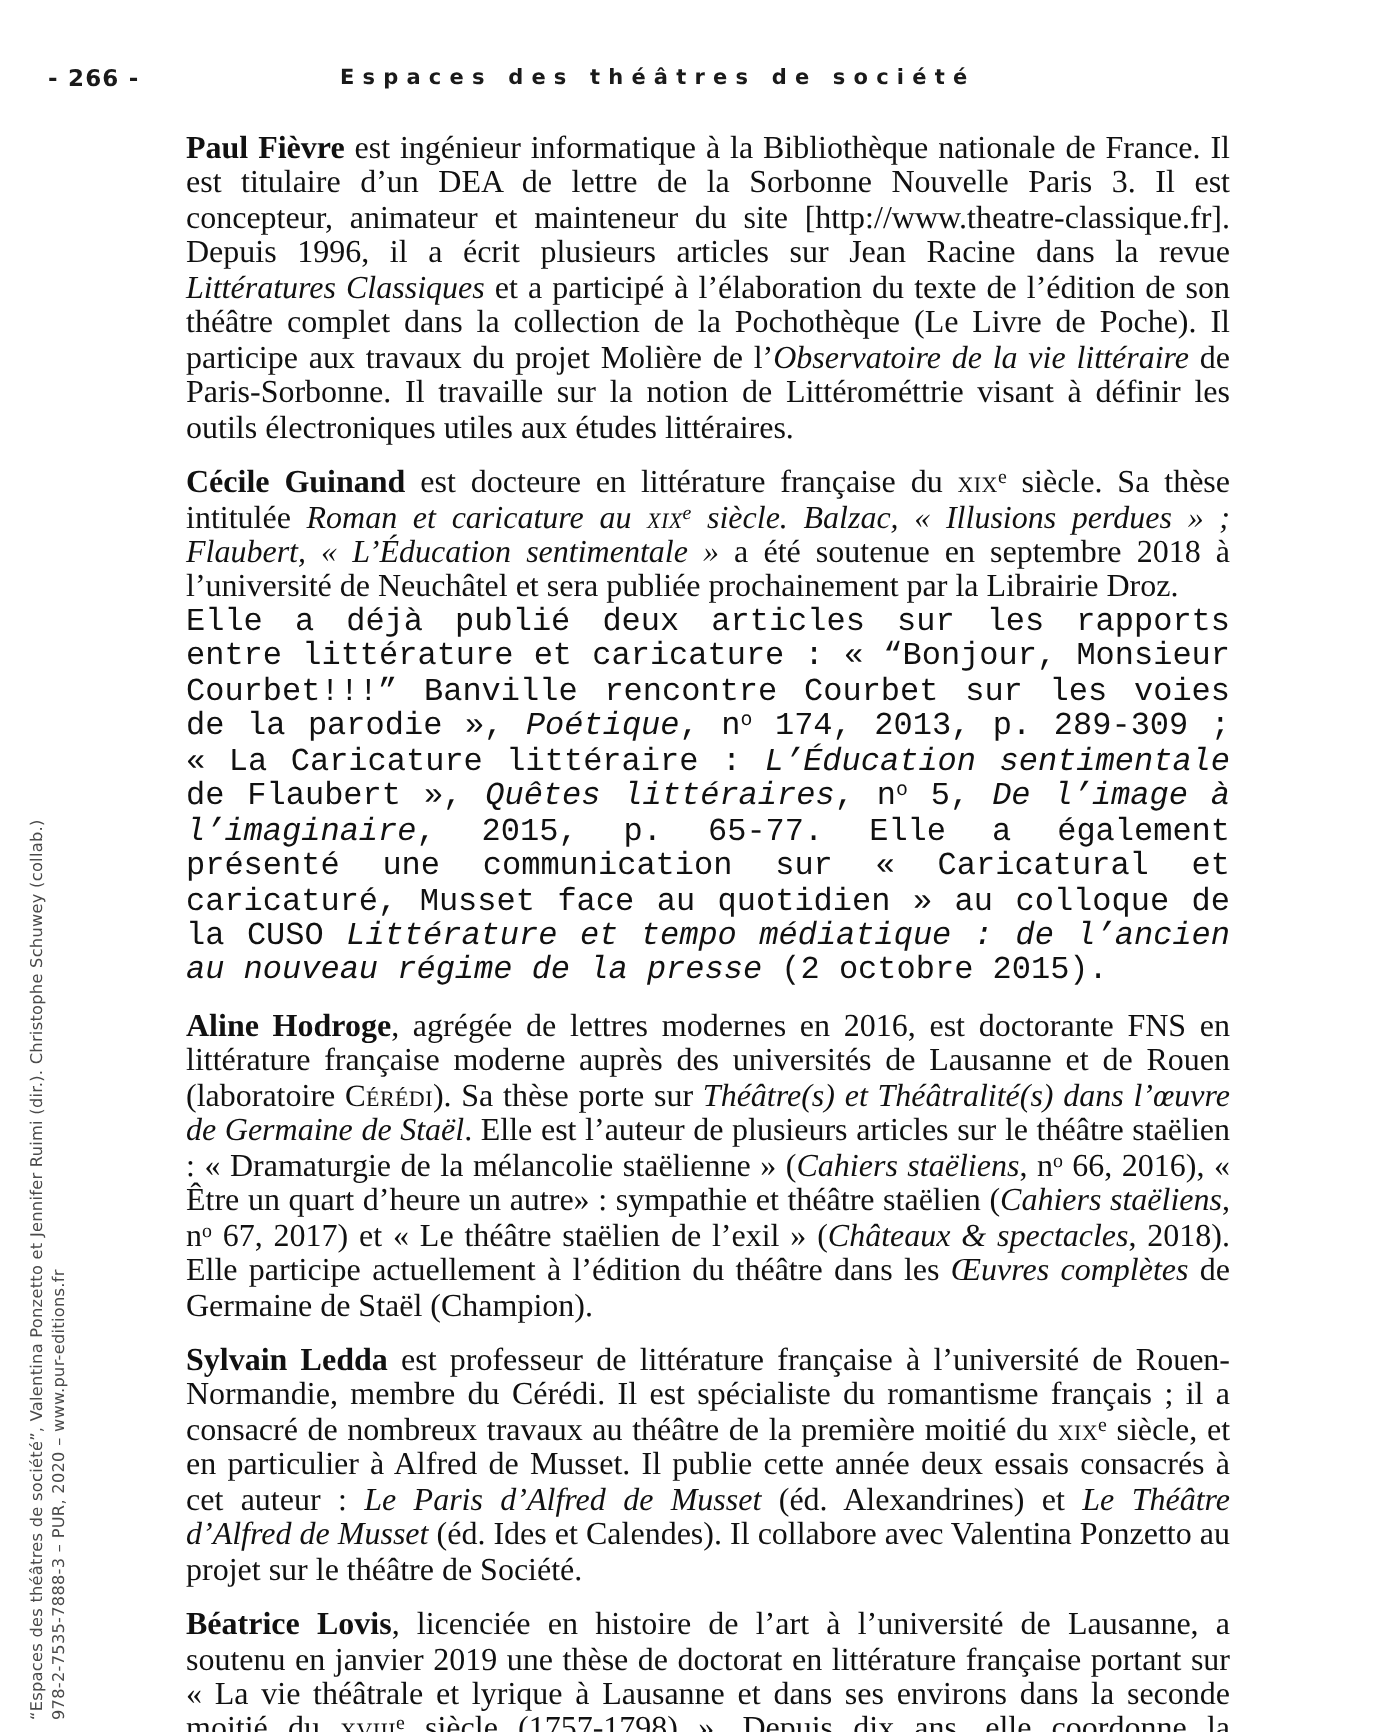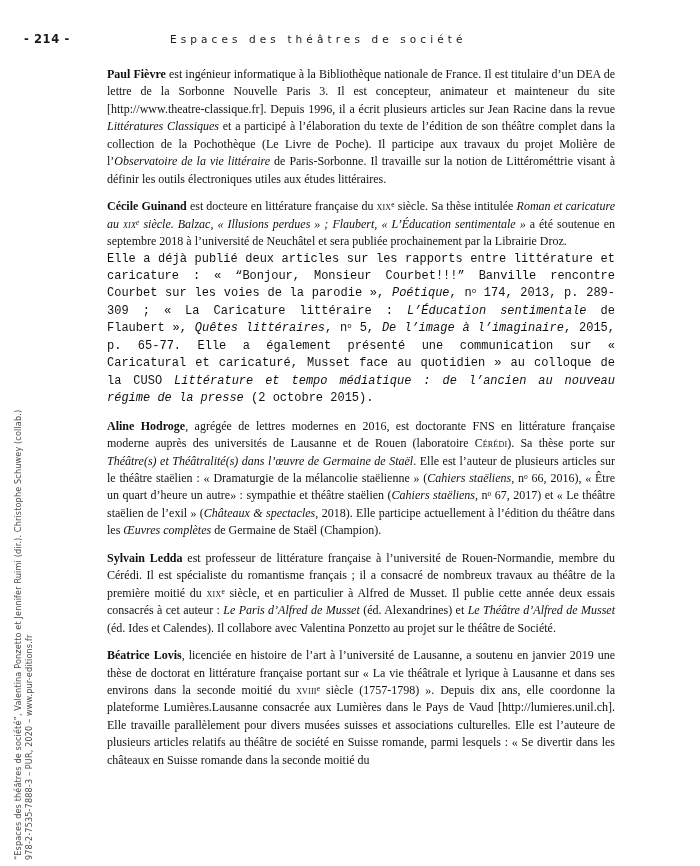--- a/index.html
+++ b/index.html
@@ -40,36 +40,36 @@
     font-weight: 700;
     letter-spacing: 0.6px;
     color: #1a1a1a;
   }
   .head-title {
     position: absolute;
     left: 170px;
     top: 1px;
     font-family: "DejaVu Sans", sans-serif;
     font-size: 10.5px;
-    font-weight: 400;
+    font-weight: 700;
     letter-spacing: 4.1px;
     color: #1a1a1a;
     white-space: nowrap;
   }
 
   
   .textblock {
     position: absolute;
     left: 93px;
     top: 66px;
     width: 522px;
   }
   p.bio {
-    margin: 0 0 10px 14px;
-    font-size: 12px;
+    margin: 0 0 10px 0;
+    font-size: 16px;
     line-height: 17.45px;
     text-align: justify;
     text-justify: inter-word;
     hyphens: manual;
     -webkit-hyphens: manual;
   }
   p.bio.cont {
     margin-top: -10px;
     font-family: Liberation Mono, monospace;
   }
@@ -115,21 +115,21 @@
   }
   .spine-line.l1 { left: 23px; }
   .spine-line.l2 { left: 34px; }
 </style>
 </head>
 <body>
 
 <div class="page">
 
   <div class="running-head">
-    <span class="folio">- 214 -</span>
+    <span class="folio">- 266 -</span>
     <span class="head-title">Espaces des théâtres de société</span>
   </div>
 
   <div class="textblock" id="textblock">
       <p class="bio"><span class="nm">Paul Fièvre</span><span> est ingénieur informatique à la Bibliothèque nationale de France. Il est titulaire d’un DEA de lettre de la Sorbonne Nouvelle Paris 3. Il est concepteur, animateur et mainteneur du site [http://www.theatre-classique.fr]. Depuis 1996, il a écrit plusieurs articles sur Jean Racine dans la revue </span><em class="it">Littératures Classiques</em><span> et a participé à l’élaboration du texte de l’édition de son théâtre complet dans la collection de la Pochothèque (Le Livre de Poche). Il participe aux travaux du projet Molière de l’</span><em class="it">Observatoire de la vie littéraire</em><span> de Paris-Sorbonne. Il travaille sur la notion de Littérométtrie visant à définir les outils électroniques utiles aux études littéraires.</span></p>
       <p class="bio"><span class="nm">Cécile Guinand</span><span> est docteure en littérature française du </span><span class="sc">xix</span><sup>e</sup><span> siècle. Sa thèse intitulée </span><em class="it">Roman et caricature au </em><em class="it sc">xix</em><sup class="it">e</sup><em class="it"> siècle. Balzac, « Illusions perdues » ; Flaubert, « L’Éducation sentimentale »</em><span> a été soutenue en septembre 2018 à l’université de Neuchâtel et sera publiée prochainement par la Librairie Droz.</span></p>
       <p class="bio cont"><span>Elle a déjà publié deux articles sur les rapports entre littérature et caricature : « “Bonjour, Monsieur Courbet!!!” Banville rencontre Courbet sur les voies de la parodie », </span><em class="it">Poétique</em><span>, n</span><sup>o</sup><span> 174, 2013, p. 289-309 ; « La Caricature littéraire : </span><em class="it">L’Éducation sentimentale</em><span> de Flaubert », </span><em class="it">Quêtes littéraires</em><span>, n</span><sup>o</sup><span> 5, </span><em class="it">De l’image à l’imaginaire</em><span>, 2015, p. 65-77. Elle a également présenté une communication sur « Caricatural et caricaturé, Musset face au quotidien » au colloque de la CUSO </span><em class="it">Littérature et tempo médiatique : de l’ancien au nouveau régime de la presse</em><span> (2 octobre 2015).</span></p>
       <p class="bio"><span class="nm">Aline Hodroge</span><span>, agrégée de lettres modernes en 2016, est doctorante FNS en littérature française moderne auprès des universités de Lausanne et de Rouen (laboratoire </span><span class="sc">Cérédi</span><span>). Sa thèse porte sur </span><em class="it">Théâtre(s) et Théâtralité(s) dans l’œuvre de Germaine de Staël</em><span>. Elle est l’auteur de plusieurs articles sur le théâtre staëlien : « Dramaturgie de la mélancolie staëlienne » (</span><em class="it">Cahiers staëliens</em><span>, n</span><sup>o</sup><span> 66, 2016), « Être un quart d’heure un autre» : sympathie et théâtre staëlien (</span><em class="it">Cahiers staëliens</em><span>, n</span><sup>o</sup><span> 67, 2017) et « Le théâtre staëlien de l’exil » (</span><em class="it">Châteaux &amp; spectacles</em><span>, 2018). Elle participe actuellement à l’édition du théâtre dans les </span><em class="it">Œuvres complètes</em><span> de Germaine de Staël (Champion).</span></p>
       <p class="bio"><span class="nm">Sylvain Ledda</span><span> est professeur de littérature française à l’université de Rouen-Normandie, membre du Cérédi. Il est spécialiste du romantisme français ; il a consacré de nombreux travaux au théâtre de la première moitié du </span><span class="sc">xix</span><sup>e</sup><span> siècle, et en particulier à Alfred de Musset. Il publie cette année deux essais consacrés à cet auteur : </span><em class="it">Le Paris d’Alfred de Musset</em><span> (éd. Alexandrines) et </span><em class="it">Le Théâtre d’Alfred de Musset</em><span> (éd. Ides et Calendes). Il collabore avec Valentina Ponzetto au projet sur le théâtre de Société.</span></p>
       <p class="bio"><span class="nm">Béatrice Lovis</span><span>, licenciée en histoire de l’art à l’université de Lausanne, a soutenu en janvier 2019 une thèse de doctorat en littérature française portant sur « La vie théâtrale et lyrique à Lausanne et dans ses environs dans la seconde moitié du </span><span class="sc">xviii</span><sup>e</sup><span> siècle (1757-1798) ». Depuis dix ans, elle coordonne la plateforme Lumières.Lausanne consacrée aux Lumières dans le Pays de Vaud [http://lumieres.unil.ch]. Elle travaille parallèlement pour divers musées suisses et associations culturelles. Elle est l’auteure de plusieurs articles relatifs au théâtre de société en Suisse romande, parmi lesquels : « Se divertir dans les châteaux en Suisse romande dans la seconde moitié du </span></p>

